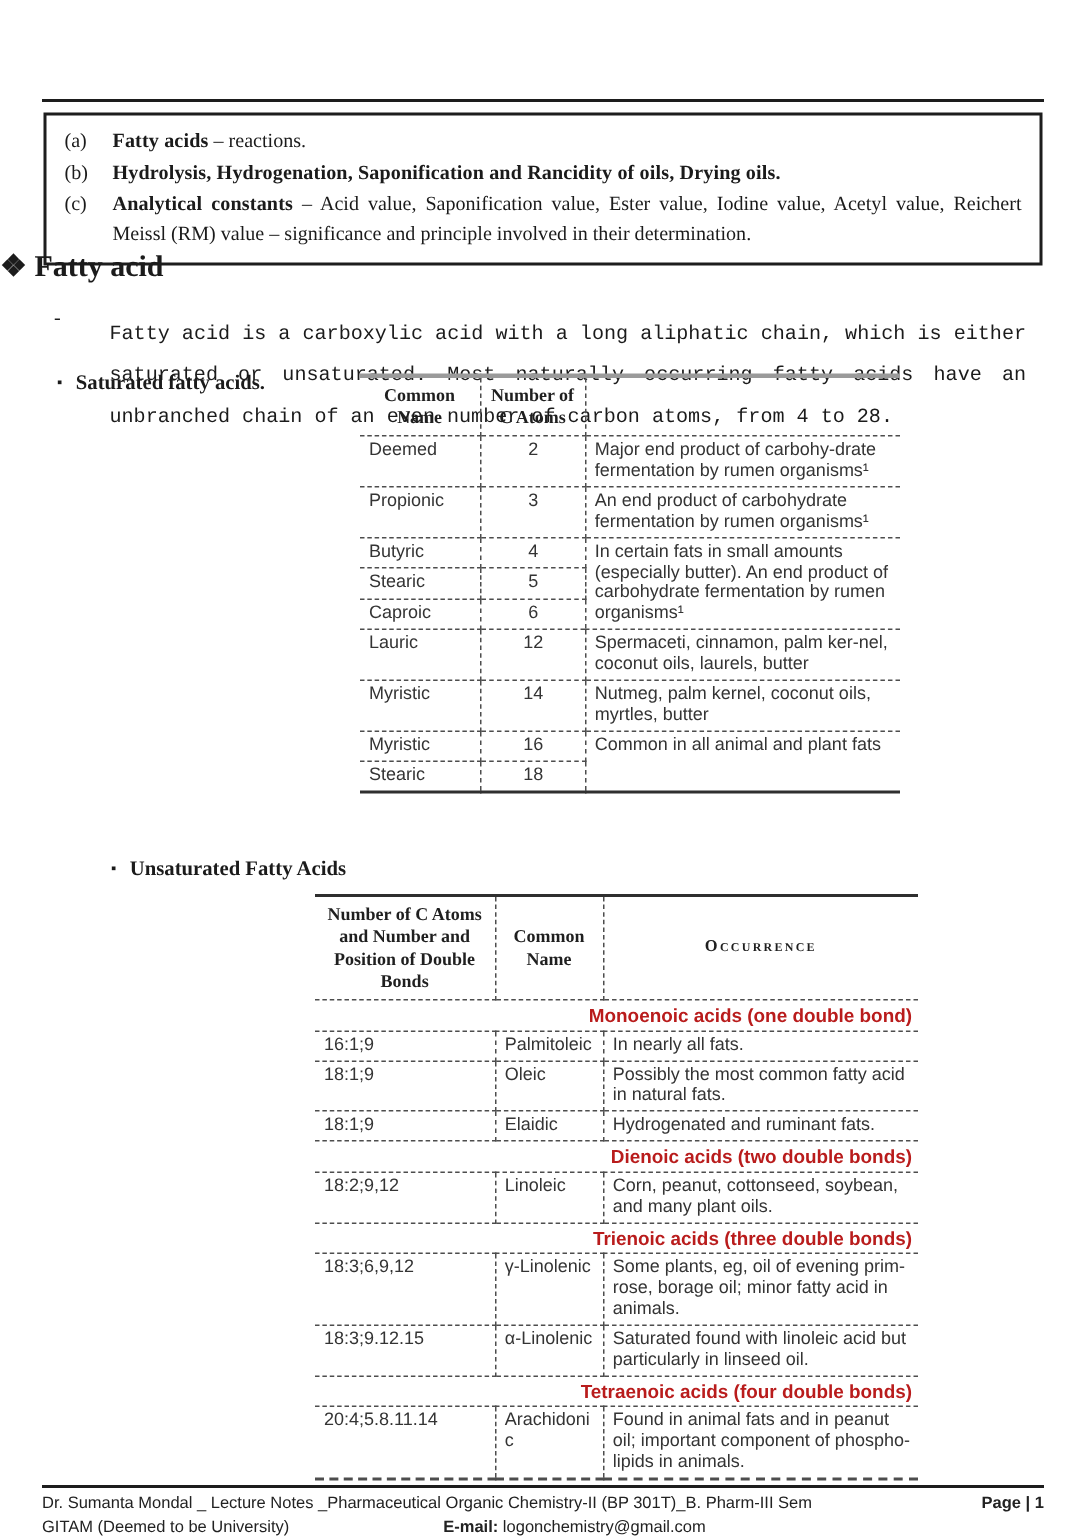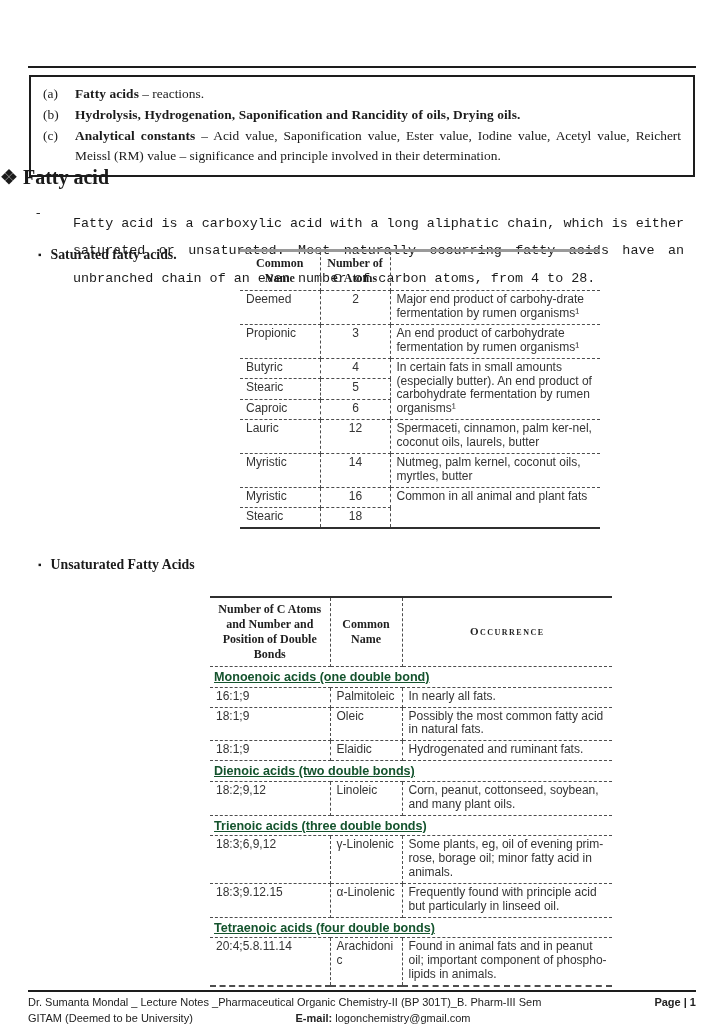--- a/index.html
+++ b/index.html
@@ -28,21 +28,21 @@
 
   
   .intro { position:absolute; top:198px; left:36px; width:660px; display:flex; font-size:13.4px; line-height:2.05; }
   .intro .dash { flex:none; width:25px; }
   .intro p { margin:12px; flex:1; text-align:justify;font-family:Liberation Mono, monospace; }
 
   
   .bullet-heading { position:absolute; left:38px; font-size:13.8px; font-weight:bold; }
   .bullet-heading .sq { display:inline-block; font-size:10px; vertical-align:1px; margin-right:9px; }
   .sat-heading { top:247px; }
-  .unsat-heading { top:557px; }
+  .unsat-heading { top:571px;margin-left:36px; }
 
   
   table { border-collapse:collapse; table-layout:fixed; font-family:"Liberation Sans", sans-serif; color:#343434; }
   td, th { vertical-align:top; padding:2px 5px 3px 6px; font-size:12px; line-height:1.16; word-wrap:break-word; }
   th {
     font-family:"Liberation Serif", serif; font-weight:bold; text-align:center; vertical-align:middle;
     font-size:12px; line-height:1.25; color:#1f1f1f; padding:4px 3px;
   }
   .num { text-align:center; }
 
@@ -58,21 +58,21 @@
 
   
   .unsat-table {
     position:absolute; top:596px; left:210px; width:402px;
     border-top:2px solid #2f2f2f; border-bottom:2px dashed #4d4d4d;
   }
   .unsat-table td, .unsat-table th { border-bottom:1.5px dashed #4d4d4d; }
   .unsat-table .c1, .unsat-table .c2 { border-right:1.5px dashed #4d4d4d;margin-left:28px; }
   .unsat-table tr.last td { border-bottom:none; }
   .unsat-table .section-row td {
-    font-weight:bold; font-size:12.6px; color:#14532d; padding:3px 4px 2px;text-decoration:underline;
+    text-align:right; font-weight:bold; font-size:12.6px; color:#b91c1c; padding:3px 4px 2px;
   }
   .occ-head { font-variant:small-caps; letter-spacing:1.5px; font-size:11px; }
 
   
   .footer {
     position:absolute; top:957px; left:28px; width:668px;
     border-top:2px solid #1d1d1d; padding-top:3px;
     font-family:"Liberation Sans", sans-serif; font-size:11px; line-height:1.45; color:#222;margin-top:33px;
   }
   .footer-row1 { display:flex; justify-content:space-between; }
@@ -220,21 +220,21 @@
       <td colspan="3">Trienoic acids (three double bonds)</td>
     </tr>
     <tr>
       <td class="c1">18:3;6,9,12</td>
       <td class="c2">γ-Linolenic</td>
       <td class="c3">Some plants, eg, oil of evening prim-rose, borage oil; minor fatty acid in animals.</td>
     </tr>
     <tr>
       <td class="c1">18:3;9.12.15</td>
       <td class="c2">α-Linolenic</td>
-      <td class="c3">Frequently found with principle acid but particularly in linseed oil.</td>
+      <td class="c3">Saturated found with linoleic acid but particularly in linseed oil.</td>
     </tr>
     <tr class="section-row">
       <td colspan="3">Tetraenoic acids (four double bonds)</td>
     </tr>
     <tr class="last">
       <td class="c1">20:4;5.8.11.14</td>
       <td class="c2">Arachidonic</td>
       <td class="c3">Found in animal fats and in peanut oil; important component of phospho-lipids in animals.</td>
     </tr>
   </tbody>

